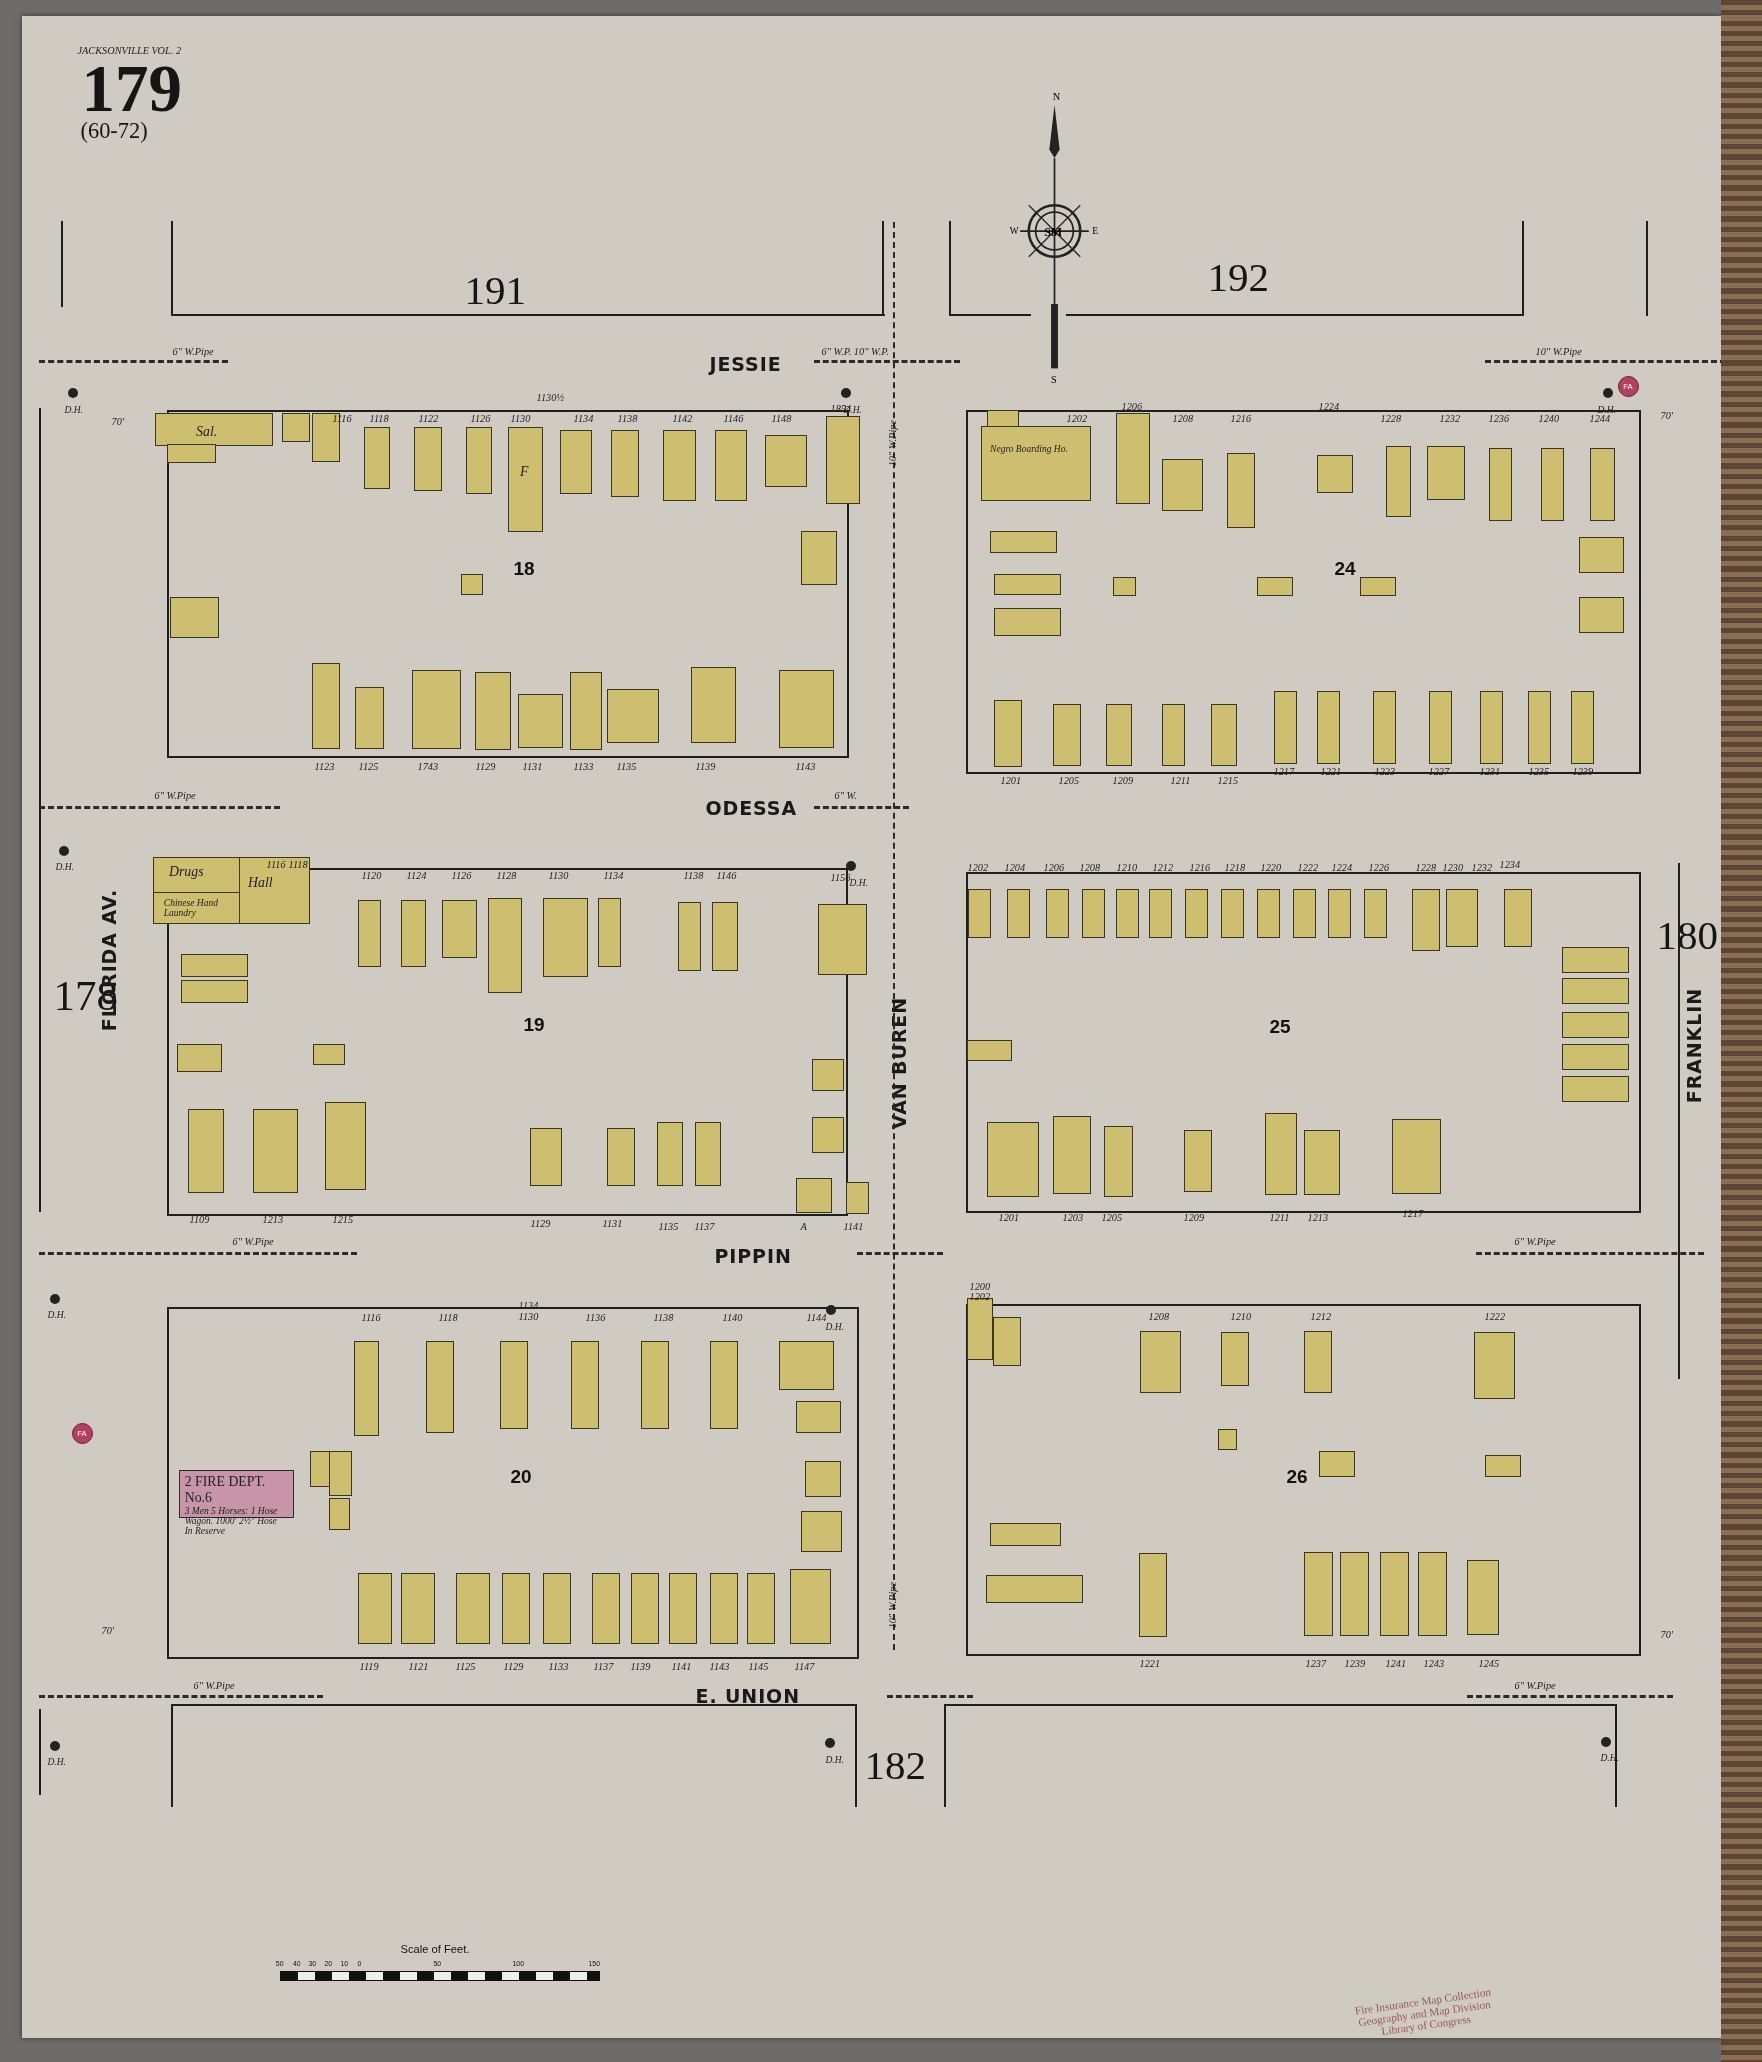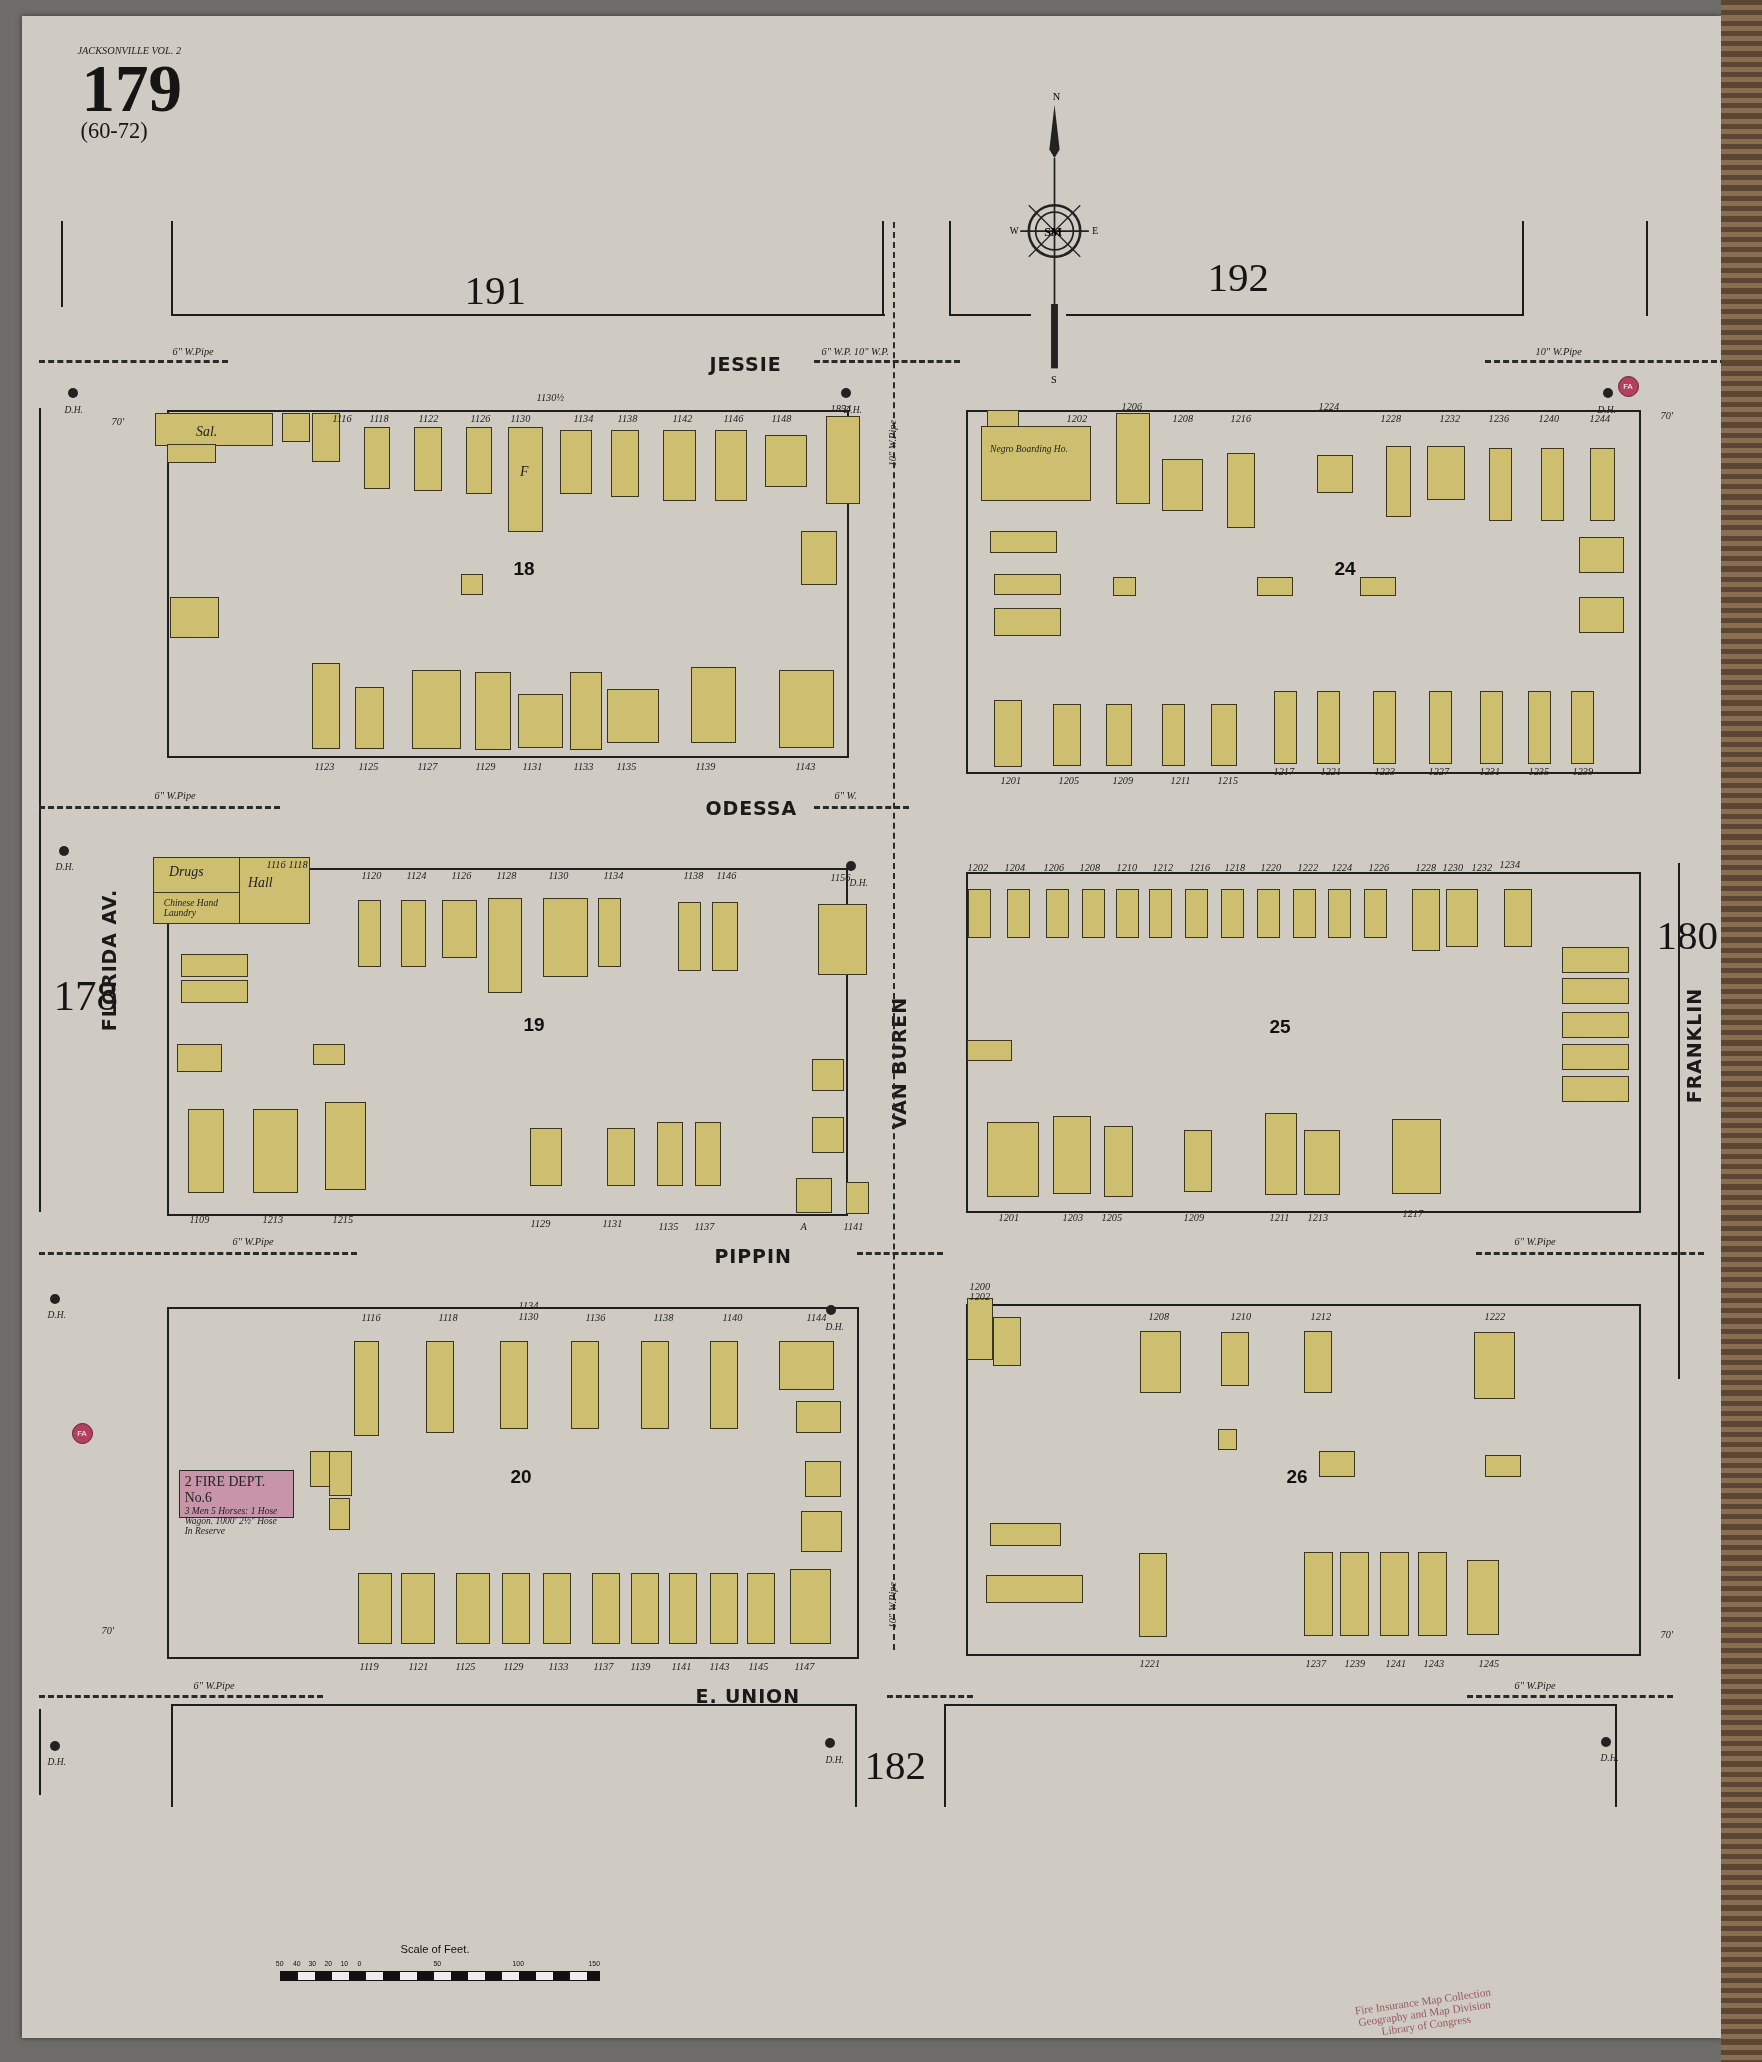--- a/index.html
+++ b/index.html
@@ -158,21 +158,21 @@
   <div class="num" style="left:489px;top:397px;">1130</div>
   <div class="num" style="left:515px;top:376px;">1130½</div>
   <div class="num" style="left:552px;top:397px;">1134</div>
   <div class="num" style="left:596px;top:397px;">1138</div>
   <div class="num" style="left:651px;top:397px;">1142</div>
   <div class="num" style="left:702px;top:397px;">1146</div>
   <div class="num" style="left:750px;top:397px;">1148</div>
   <div class="num" style="left:809px;top:387px;">1854</div>
   <div class="num" style="left:293px;top:745px;">1123</div>
   <div class="num" style="left:337px;top:745px;">1125</div>
-  <div class="num" style="left:396px;top:745px;">1127</div>
+  <div class="num" style="left:396px;top:745px;">1743</div>
   <div class="num" style="left:454px;top:745px;">1129</div>
   <div class="num" style="left:501px;top:745px;">1131</div>
   <div class="num" style="left:552px;top:745px;">1133</div>
   <div class="num" style="left:595px;top:745px;">1135</div>
   <div class="num" style="left:674px;top:745px;">1139</div>
   <div class="num" style="left:774px;top:745px;">1143</div>
 
   <div class="block" style="left:944px;top:394px;width:671px;height:360px;"></div>
   <div class="blockno" style="left:1273px;top:542px;margin-left:40px;">24</div>
   <div class="bld" style="left:965px;top:394px;width:30px;height:17px;"></div>

